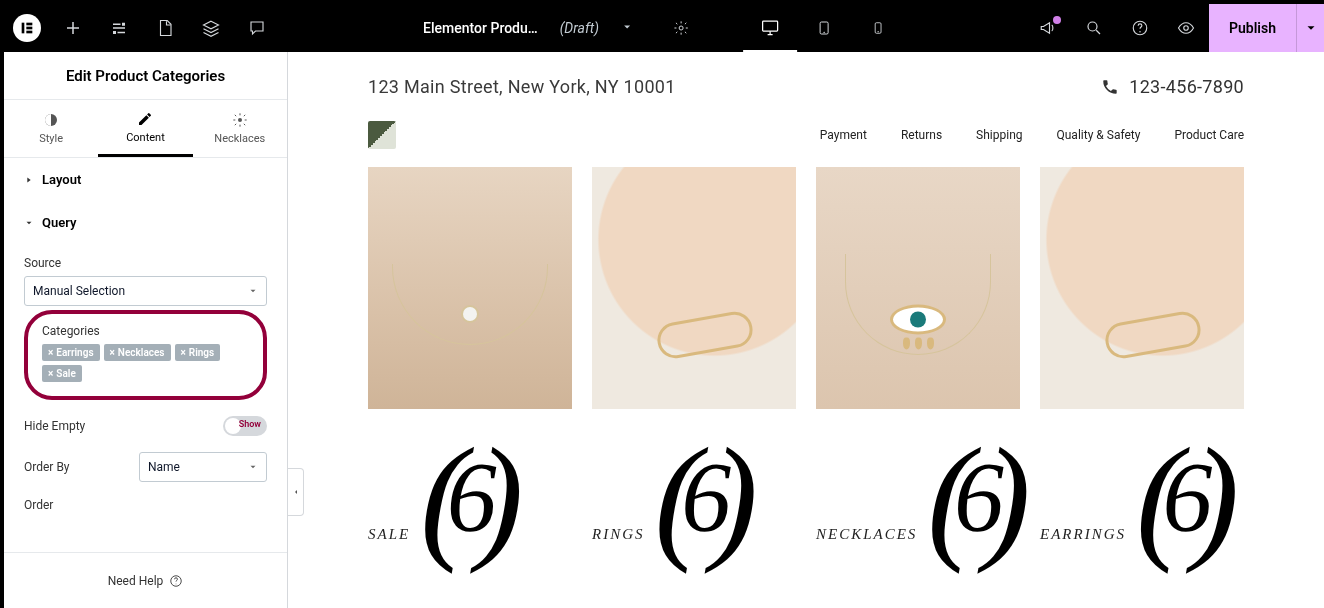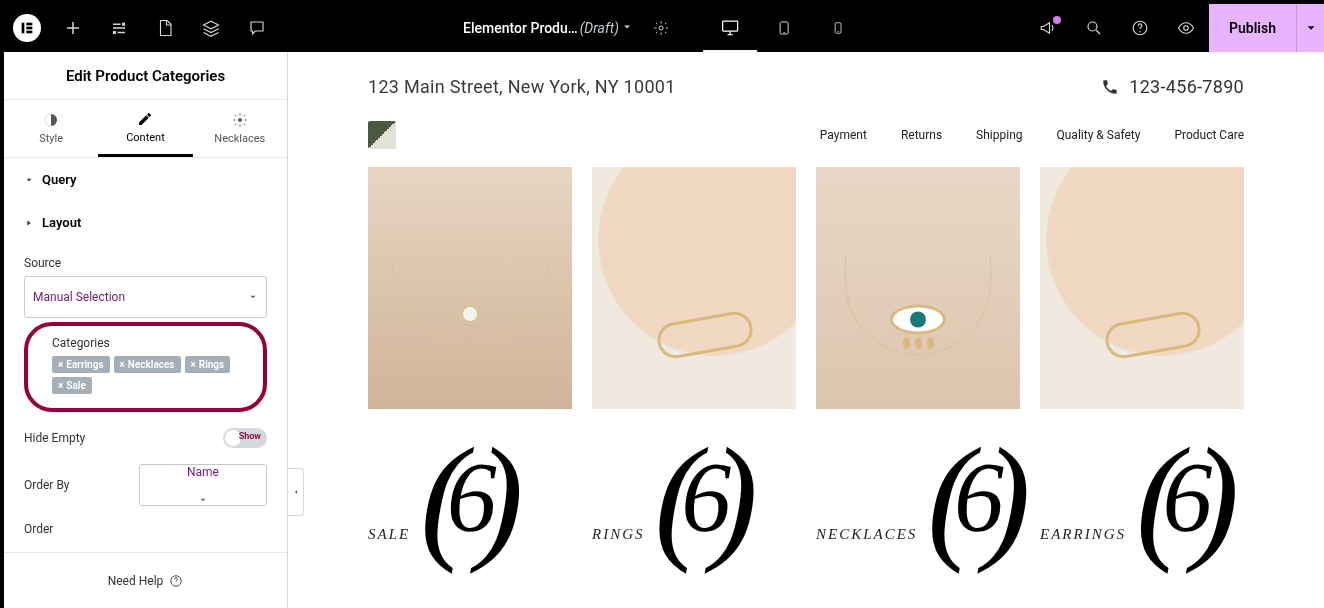--- a/index.html
+++ b/index.html
@@ -4,21 +4,21 @@
 <style>
   * { box-sizing: border-box; margin: 0; padding: 0; }
   html, body { width: 1324px; height: 608px; font-family: -apple-system, BlinkMacSystemFont, "Segoe UI", Roboto, sans-serif; overflow: hidden; background:#fff; border:2px solid #000; }
   
   .topbar { height: 48px; background:#000; display:flex; align-items:center; color:#fff; position:relative; }
   .tb-left { display:flex; align-items:center; }
   .tb-icon { width:46px; height:48px; display:flex; align-items:center; justify-content:center; cursor:pointer; color:#d5d8dc; }
   .tb-icon svg { width:18px; height:18px; fill:currentColor; }
   .logo-circle { width:28px; height:28px; border-radius:50%; background:#fff; display:flex; align-items:center; justify-content:center; color:#000; margin:0 9px; }
   .logo-circle svg { width:16px; height:16px; fill:#000; }
-  .tb-center { position:absolute; left:50%; transform:translateX(-50%); display:flex; align-items:center; gap:2px; font-size:14px; }
+  .tb-center { position:absolute; left:50%; transform:translateX(-50%); display:flex; align-items:center; gap:22px; font-size:14px; }
   .doc-title { max-width:130px; white-space:nowrap; overflow:hidden; text-overflow:ellipsis; font-weight:500; }
   .draft { font-style:italic; color:#c2cbd2; }
   .caret svg { width:12px; height:12px; fill:#c2cbd2; }
   .gear-c { width:40px; display:flex; align-items:center; justify-content:center; margin-left:6px; }
   .device-tabs { display:flex; margin-left:20px; }
   .device-tab { width:54px; height:48px; display:flex; align-items:center; justify-content:center; cursor:pointer; color:#d5d8dc; }
   .device-tab.active { border-bottom:2px solid #fff; color:#fff; }
   .tb-right { margin-left:auto; display:flex; align-items:center; }
   .tb-right .tb-icon { position:relative; }
   .bullhorn-dot { position:absolute; top:12px; right:10px; width:8px; height:8px; border-radius:50%; background:#d080e8; }
@@ -33,31 +33,31 @@
   .tabs { display:flex; height:58px; border-bottom:1px solid #e6e9ec; }
   .tab { flex:1; display:flex; flex-direction:column; align-items:center; justify-content:center; gap:4px; font-size:11px; color:#555; cursor:pointer; }
   .tab.active { border-bottom:3px solid #000; color:#000; }
   .tab svg { width:16px; height:16px; fill:currentColor; }
 
   .sections { padding:0 0; overflow:auto; flex:1; }
   .section-hdr { display:flex; align-items:center; gap:8px; padding:14px 20px; font-weight:600; font-size:13px; cursor:pointer; }
   .section-hdr svg { width:10px; height:10px; fill:#333; }
   .section-body { padding:0 20px 16px; }
   .field-label { font-size:12px; color:#333; margin:12px 0 6px; }
-  .select-box { width:100%; height:42px; border:1px solid #c2cbd2; border-radius:3px; background:#fff; display:flex; align-items:center; justify-content:space-between; padding:0 8px; font-size:12px; color:#701a75; cursor:pointer; }
+  .select-box { width:100%; height:30px; border:1px solid #c2cbd2; border-radius:3px; background:#fff; display:flex; align-items:center; justify-content:space-between; padding:0 8px; font-size:12px; color:#0f172a; cursor:pointer; }
   .select-box svg { width:10px; height:10px; fill:#666; }
 
-  .categories-wrap { border:4px solid #93003a; border-radius:28px; padding:10px 24px 14px; margin-top:4px; }
+  .categories-wrap { border:4px solid #93003a; border-radius:28px; padding:10px 14px 14px; margin-top:4px; }
   .chips { display:flex; flex-wrap:wrap; gap:4px; margin-top:6px; }
   .chip { background:#a4afb7; color:#fff; font-size:10px; padding:3px 6px; border-radius:2px; display:flex; align-items:center; gap:3px; cursor:pointer; font-weight:600; }
   .chip .x { font-weight:700; }
 
   .row { display:flex; align-items:center; justify-content:space-between; margin-top:16px;gap:48px; }
   .row-label { font-size:12px; color:#333; }
-  .row .select-box { width:128px;flex-direction:column; }
+  .row .select-box { width:128px; }
   .toggle { width:44px; height:20px; border-radius:10px; background:#d5d8dc; position:relative; cursor:pointer; }
   .toggle-knob { position:absolute; top:2px; left:2px; width:16px; height:16px; border-radius:50%; background:#fff; }
   .toggle-label { position:absolute; right:6px; top:3px; font-size:9px; color:#93003a; font-weight:600; }
 
   .sidebar-footer { height:56px; border-top:1px solid #e6e9ec; display:flex; align-items:center; justify-content:center; gap:6px; font-size:12px; color:#333; cursor:pointer; }
   .sidebar-footer svg { width:14px; height:14px; fill:none; stroke:#333; stroke-width:1.5; }
 
   
   .preview { flex:1; position:relative; background:#fff; overflow:hidden; }
   .collapse-handle { position:absolute; left:0; top:416px; width:16px; height:48px; background:#fff; border:1px solid #d5d8dc; border-left:none; border-radius:0 4px 4px 0; display:flex; align-items:center; justify-content:center; cursor:pointer; z-index:5; }
@@ -226,30 +226,30 @@
             <circle cx="12" cy="12" r="3"></circle>
             <path d="M12 2v3M12 19v3M4.2 4.2l2.1 2.1M17.7 17.7l2.1 2.1M2 12h3M19 12h3M4.2 19.8l2.1-2.1M17.7 6.3l2.1-2.1" stroke="#555" stroke-width="1.5" fill="none"></path>
           </svg>
         <span>Necklaces</span>
       </div>
     </div>
 
     <div class="sections">
       <div class="section-hdr">
         <svg viewBox="0 0 24 24">
+            <path d="M8 6l8 6-8 6z"></path>
+          </svg>
+        <span>Layout</span>
+      </div>
+
+      <div class="section-hdr">
+        <svg viewBox="0 0 24 24">
             <path d="M6 9l6 6 6-6z"></path>
           </svg>
         <span>Query</span>
-      </div>
-
-      <div class="section-hdr">
-        <svg viewBox="0 0 24 24">
-            <path d="M8 6l8 6-8 6z"></path>
-          </svg>
-        <span>Layout</span>
       </div>
 
       <div class="section-body">
         <div class="field-label">Source</div>
         <div class="select-box">
           <span>Manual Selection</span>
           <svg viewBox="0 0 24 24">
               <path d="M6 9l6 6 6-6z"></path>
             </svg>
         </div>

